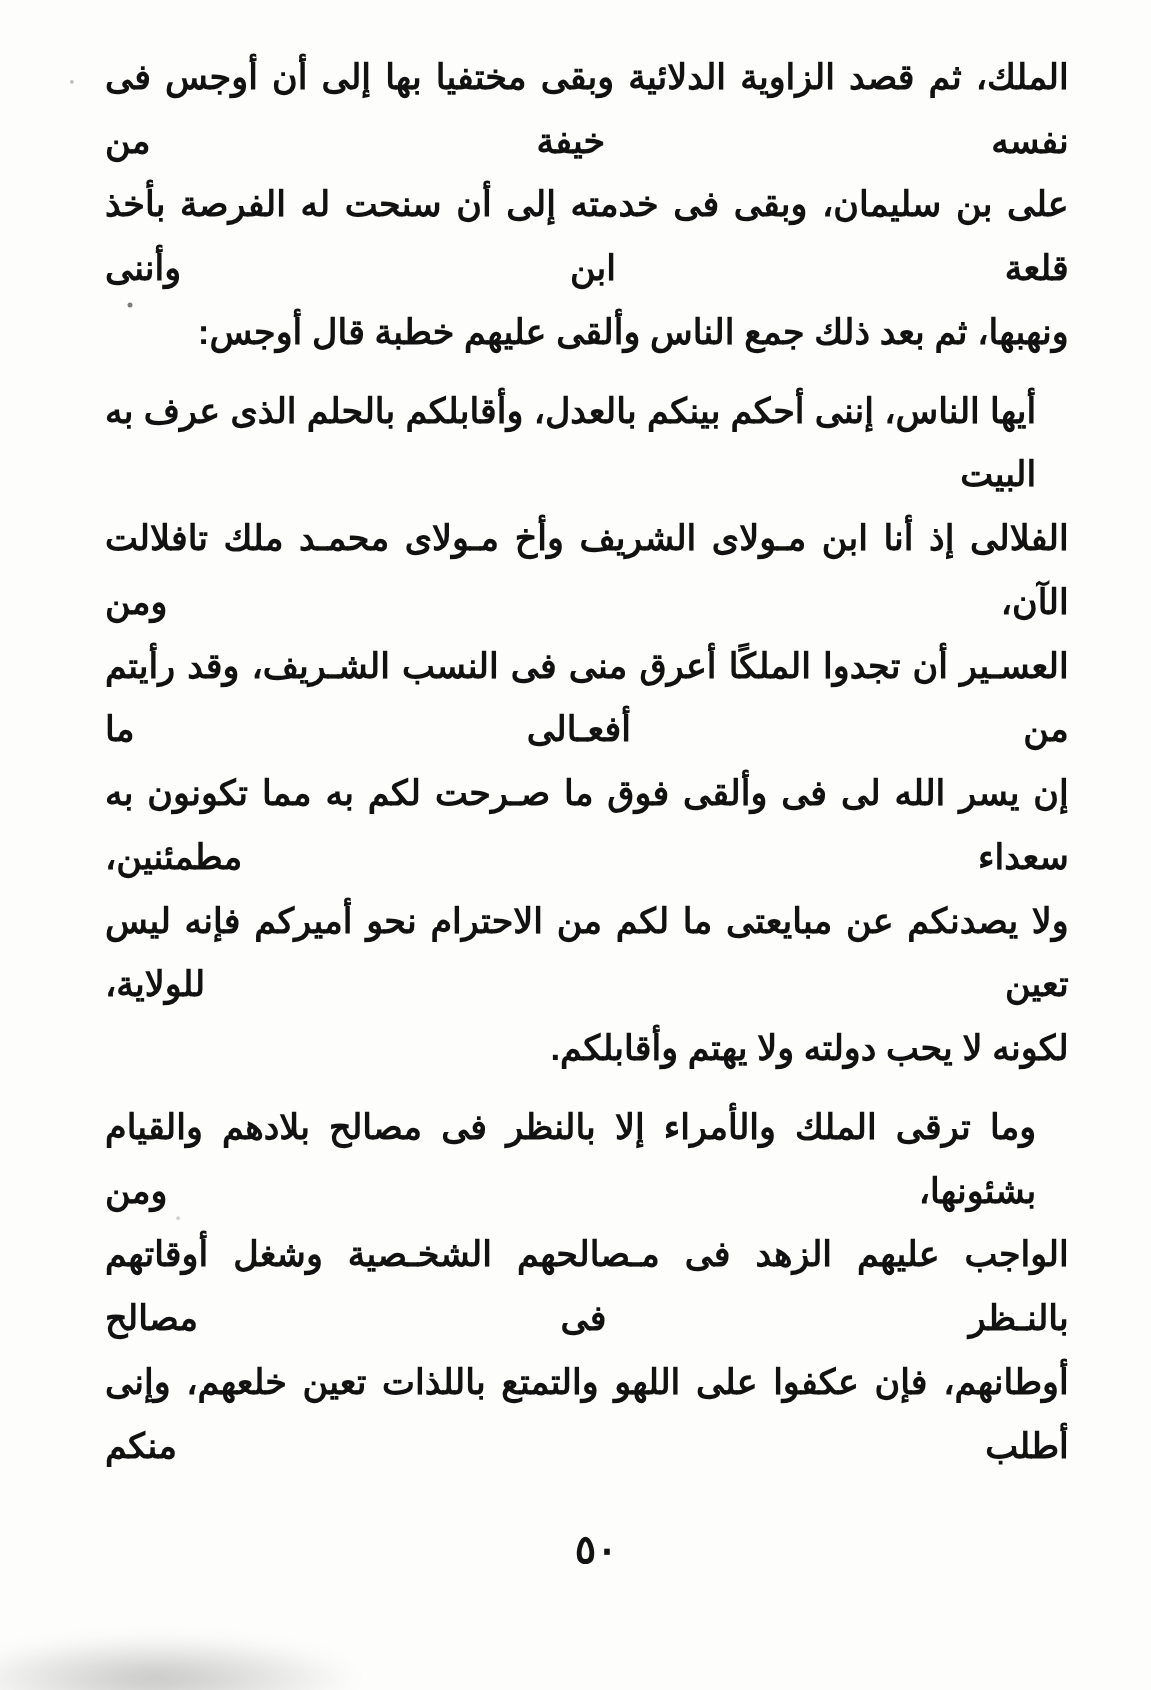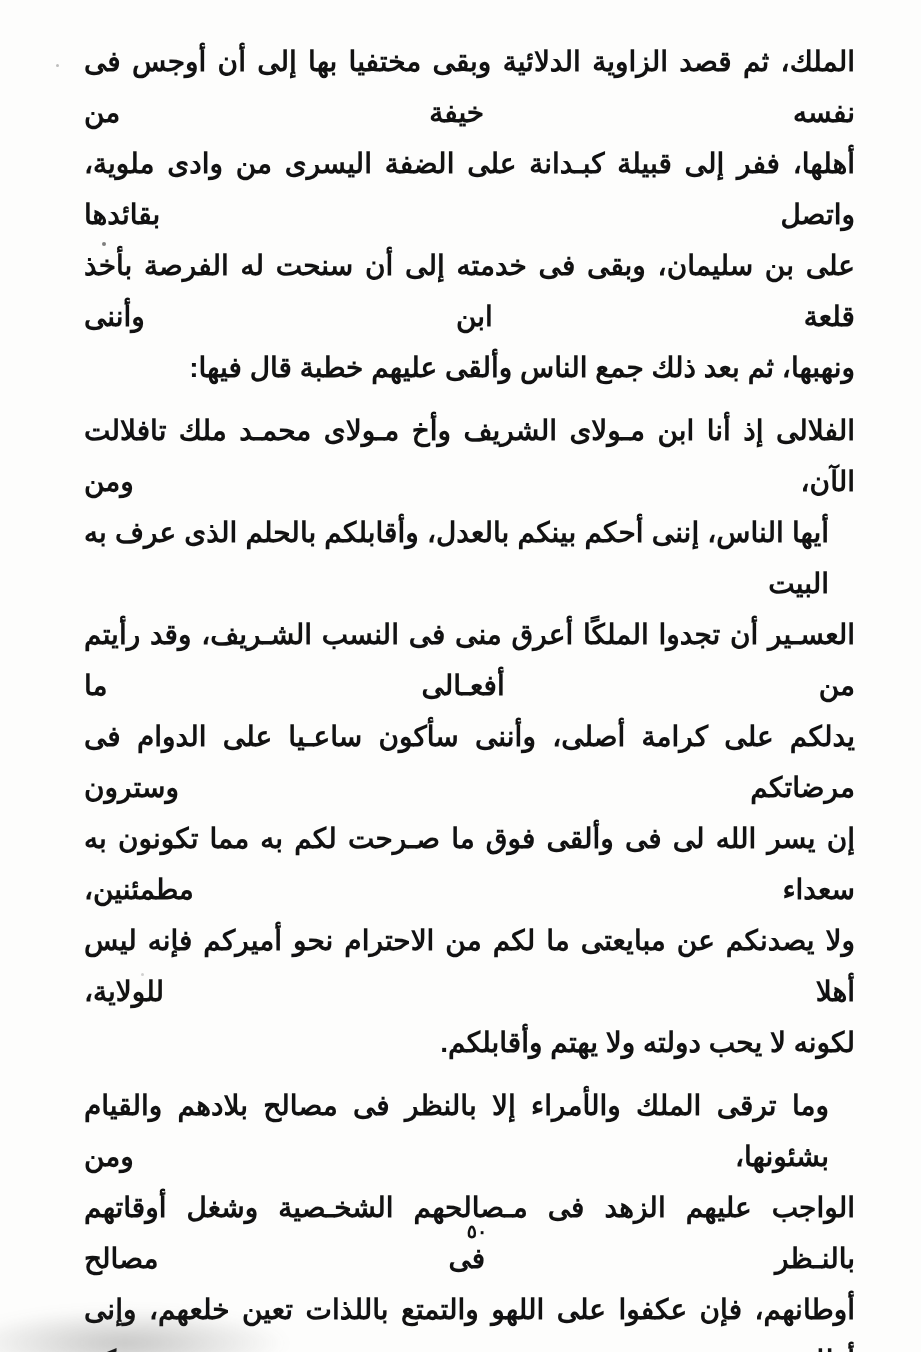--- a/index.html
+++ b/index.html
@@ -35,21 +35,21 @@
   }
   .line.indent { padding-right: 26px; }
   .line.plast { text-align-last: right; }
   .page-number {
     position: absolute;
     top: 1220px;
     left: 477px;
     transform: translateX(-50%);
     direction: rtl;
     color: var(--ink, #121212);
-    font-size: 19px;
+    font-size: 32px;
     font-weight: 700;
   }
   .scan-smudge {
     position: absolute;
     left: -40px;
     bottom: -26px;
     width: 330px;
     height: 70px;
     background: radial-gradient(ellipse at center, rgba(60,60,60,0.28), rgba(60,60,60,0) 70%);
     filter: blur(6px);
@@ -69,32 +69,30 @@
 </style>
 </head>
 <body>
 
 <div class="page">
 
   <div class="text-block">
 
     <div class="para">
       <div class="line">الملك، ثم قصد الزاوية الدلائية وبقى مختفيا بها إلى أن أوجس فى نفسه خيفة من</div>
-      <div class="line">أهلها، ففر إلى قبيلة كبـدانة على الضفة اليسرى من وادى ملوية، واتصل بقائدها</div>
       <div class="line">على بن سليمان، وبقى فى خدمته إلى أن سنحت له الفرصة بأخذ قلعة ابن وأننى</div>
-      <div class="line plast">ونهبها، ثم بعد ذلك جمع الناس وألقى عليهم خطبة قال فيها:</div>
+      <div class="line plast">ونهبها، ثم بعد ذلك جمع الناس وألقى عليهم خطبة قال أوجس:</div>
     </div>
 
     <div class="para">
+      <div class="line indent">أيها الناس، إننى أحكم بينكم بالعدل، وأقابلكم بالحلم الذى عرف به البيت</div>
       <div class="line">الفلالى إذ أنا ابن مـولاى الشريف وأخ مـولاى محمـد ملك تافلالت الآن، ومن</div>
-      <div class="line indent">أيها الناس، إننى أحكم بينكم بالعدل، وأقابلكم بالحلم الذى عرف به البيت</div>
       <div class="line">العسـير أن تجدوا الملكًا أعرق منى فى النسب الشـريف، وقد رأيتم من أفعـالى ما</div>
-      <div class="line">يدلكم على كرامة أصلى، وأننى سأكون ساعـيا على الدوام فى مرضاتكم وسترون</div>
       <div class="line">إن يسر الله لى فى وألقى فوق ما صـرحت لكم به مما تكونون به سعداء مطمئنين،</div>
-      <div class="line">ولا يصدنكم عن مبايعتى ما لكم من الاحترام نحو أميركم فإنه ليس أهلا للولاية،</div>
+      <div class="line">ولا يصدنكم عن مبايعتى ما لكم من الاحترام نحو أميركم فإنه ليس تعين للولاية،</div>
       <div class="line plast">لكونه لا يحب دولته ولا يهتم وأقابلكم.</div>
     </div>
 
     <div class="para">
       <div class="line indent">وما ترقى الملك والأمراء إلا بالنظر فى مصالح بلادهم والقيام بشئونها، ومن</div>
       <div class="line">الواجب عليهم الزهد فى مـصالحهم الشخـصية وشغل أوقاتهم بالنـظر فى مصالح</div>
       <div class="line">أوطانهم، فإن عكفوا على اللهو والتمتع باللذات تعين خلعهم، وإنى أطلب منكم</div>
 
     </div>
 

